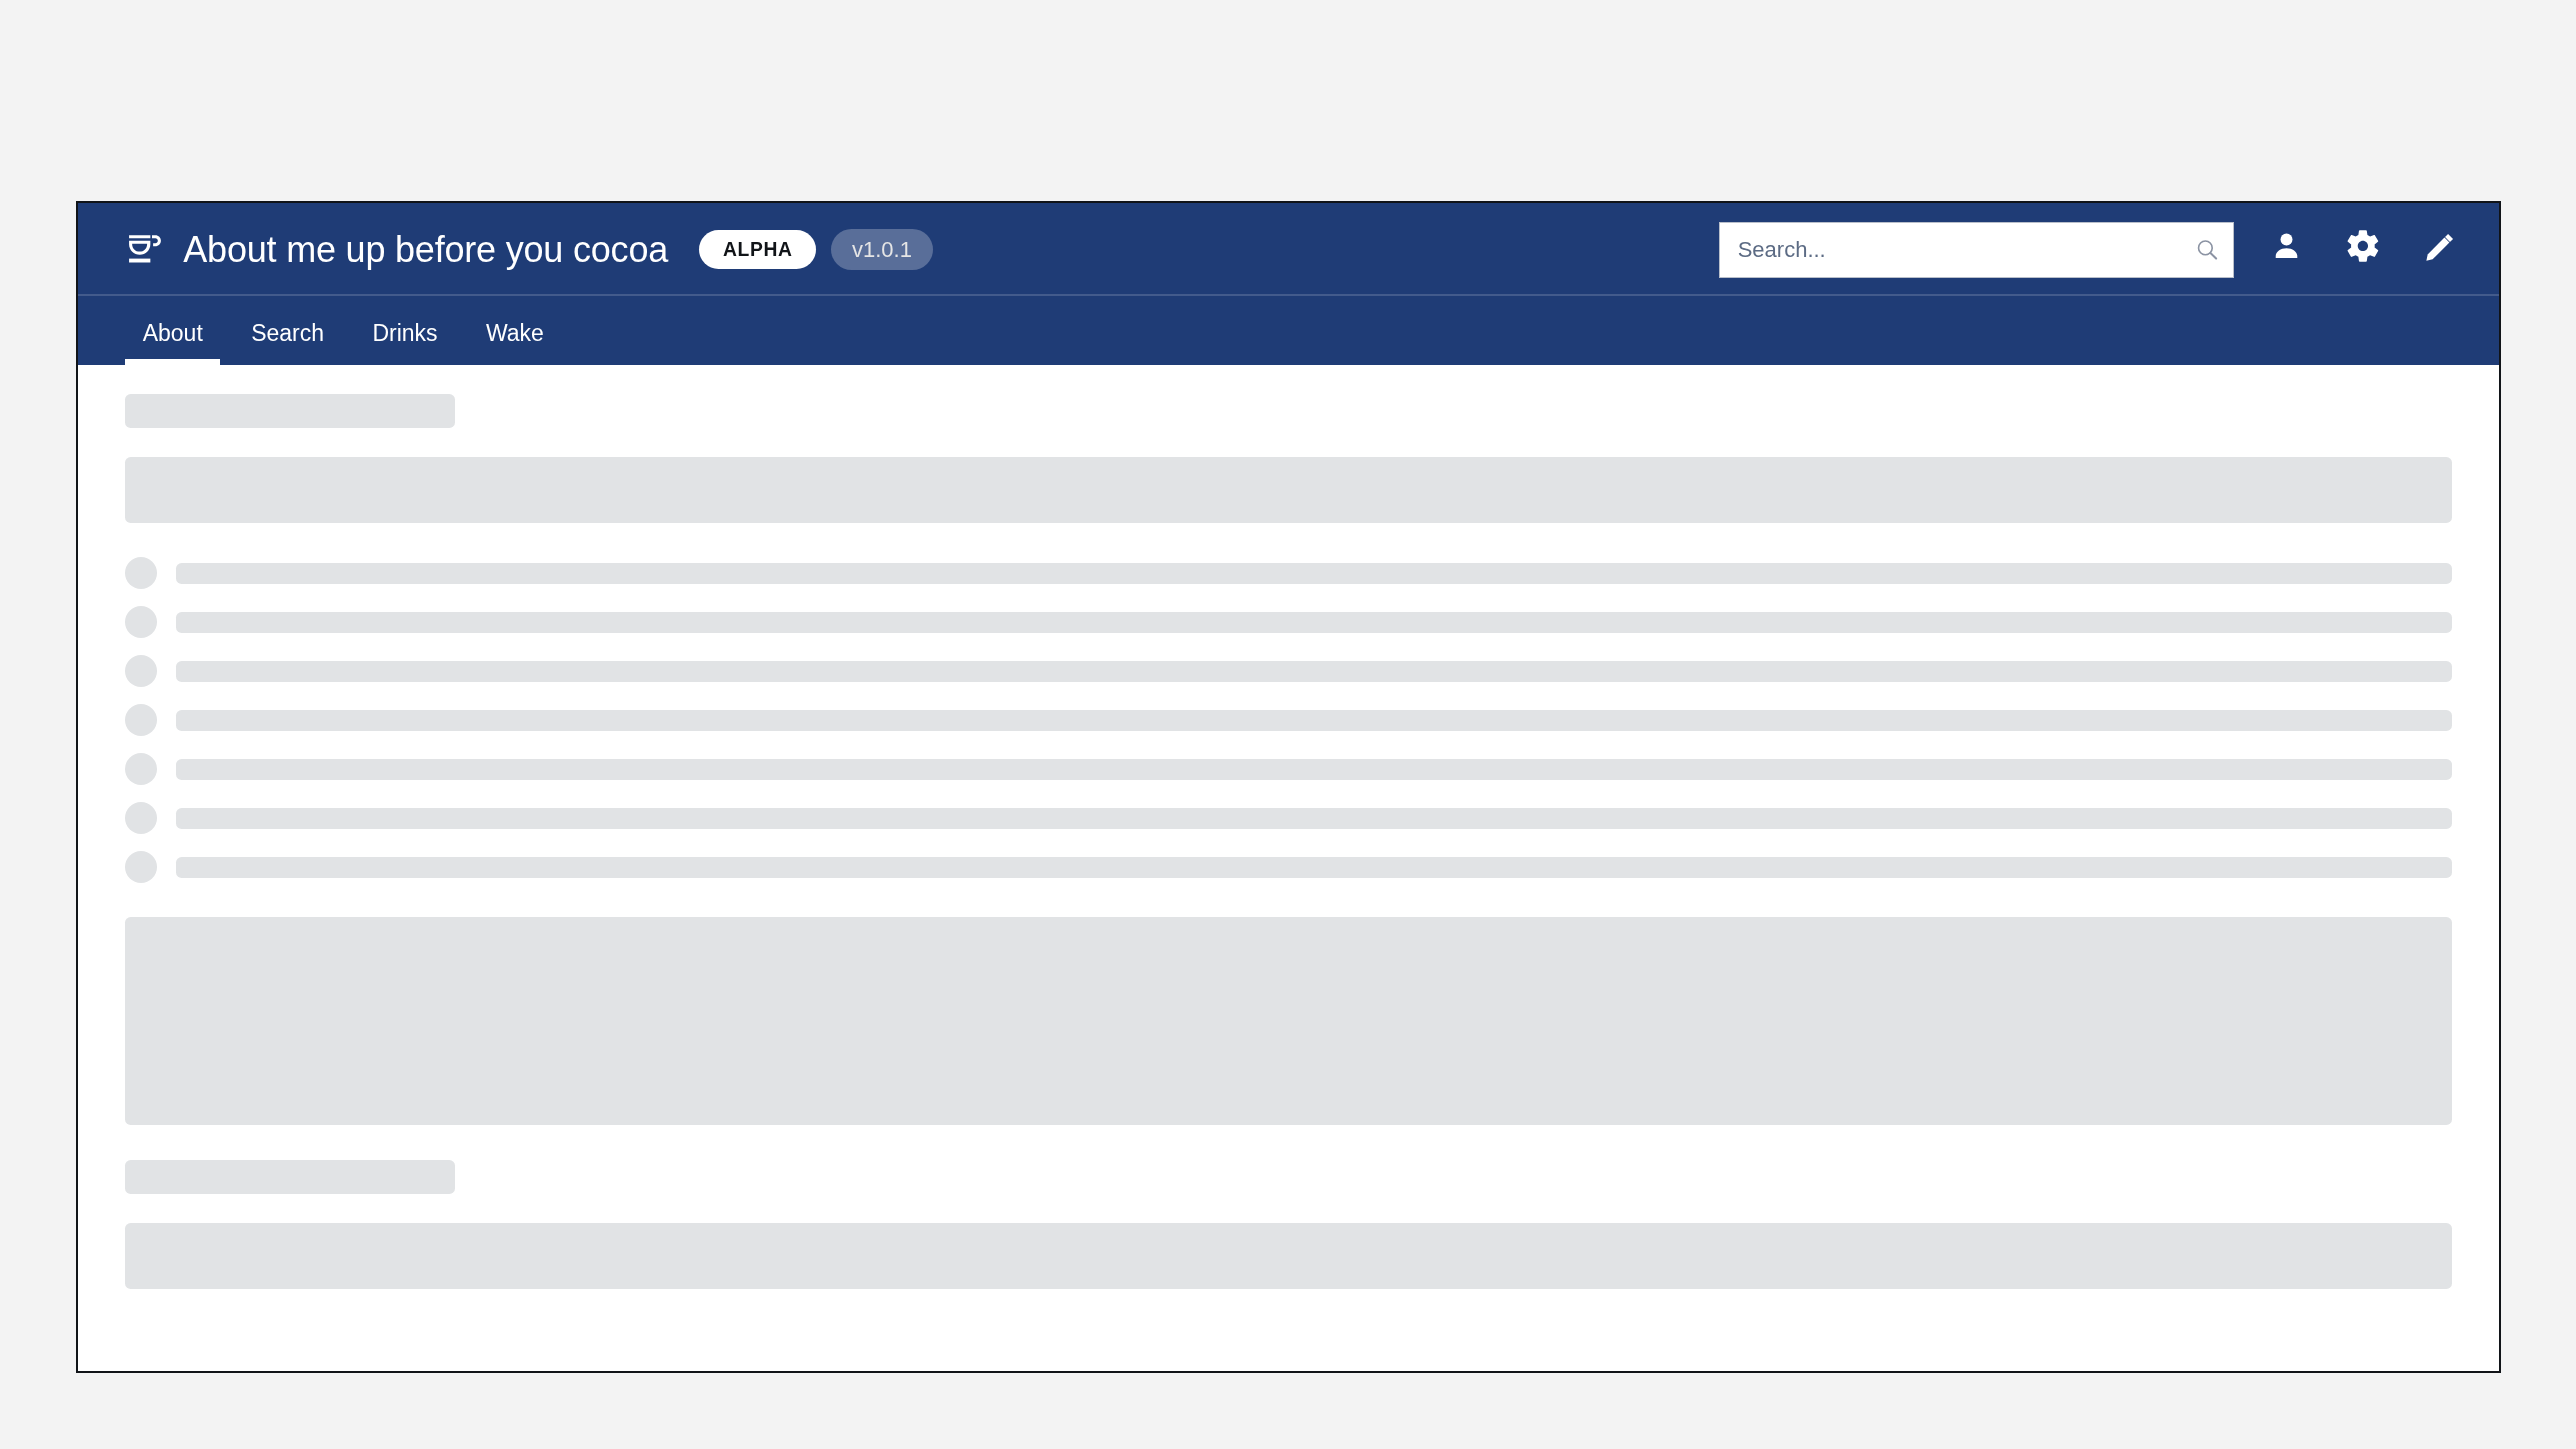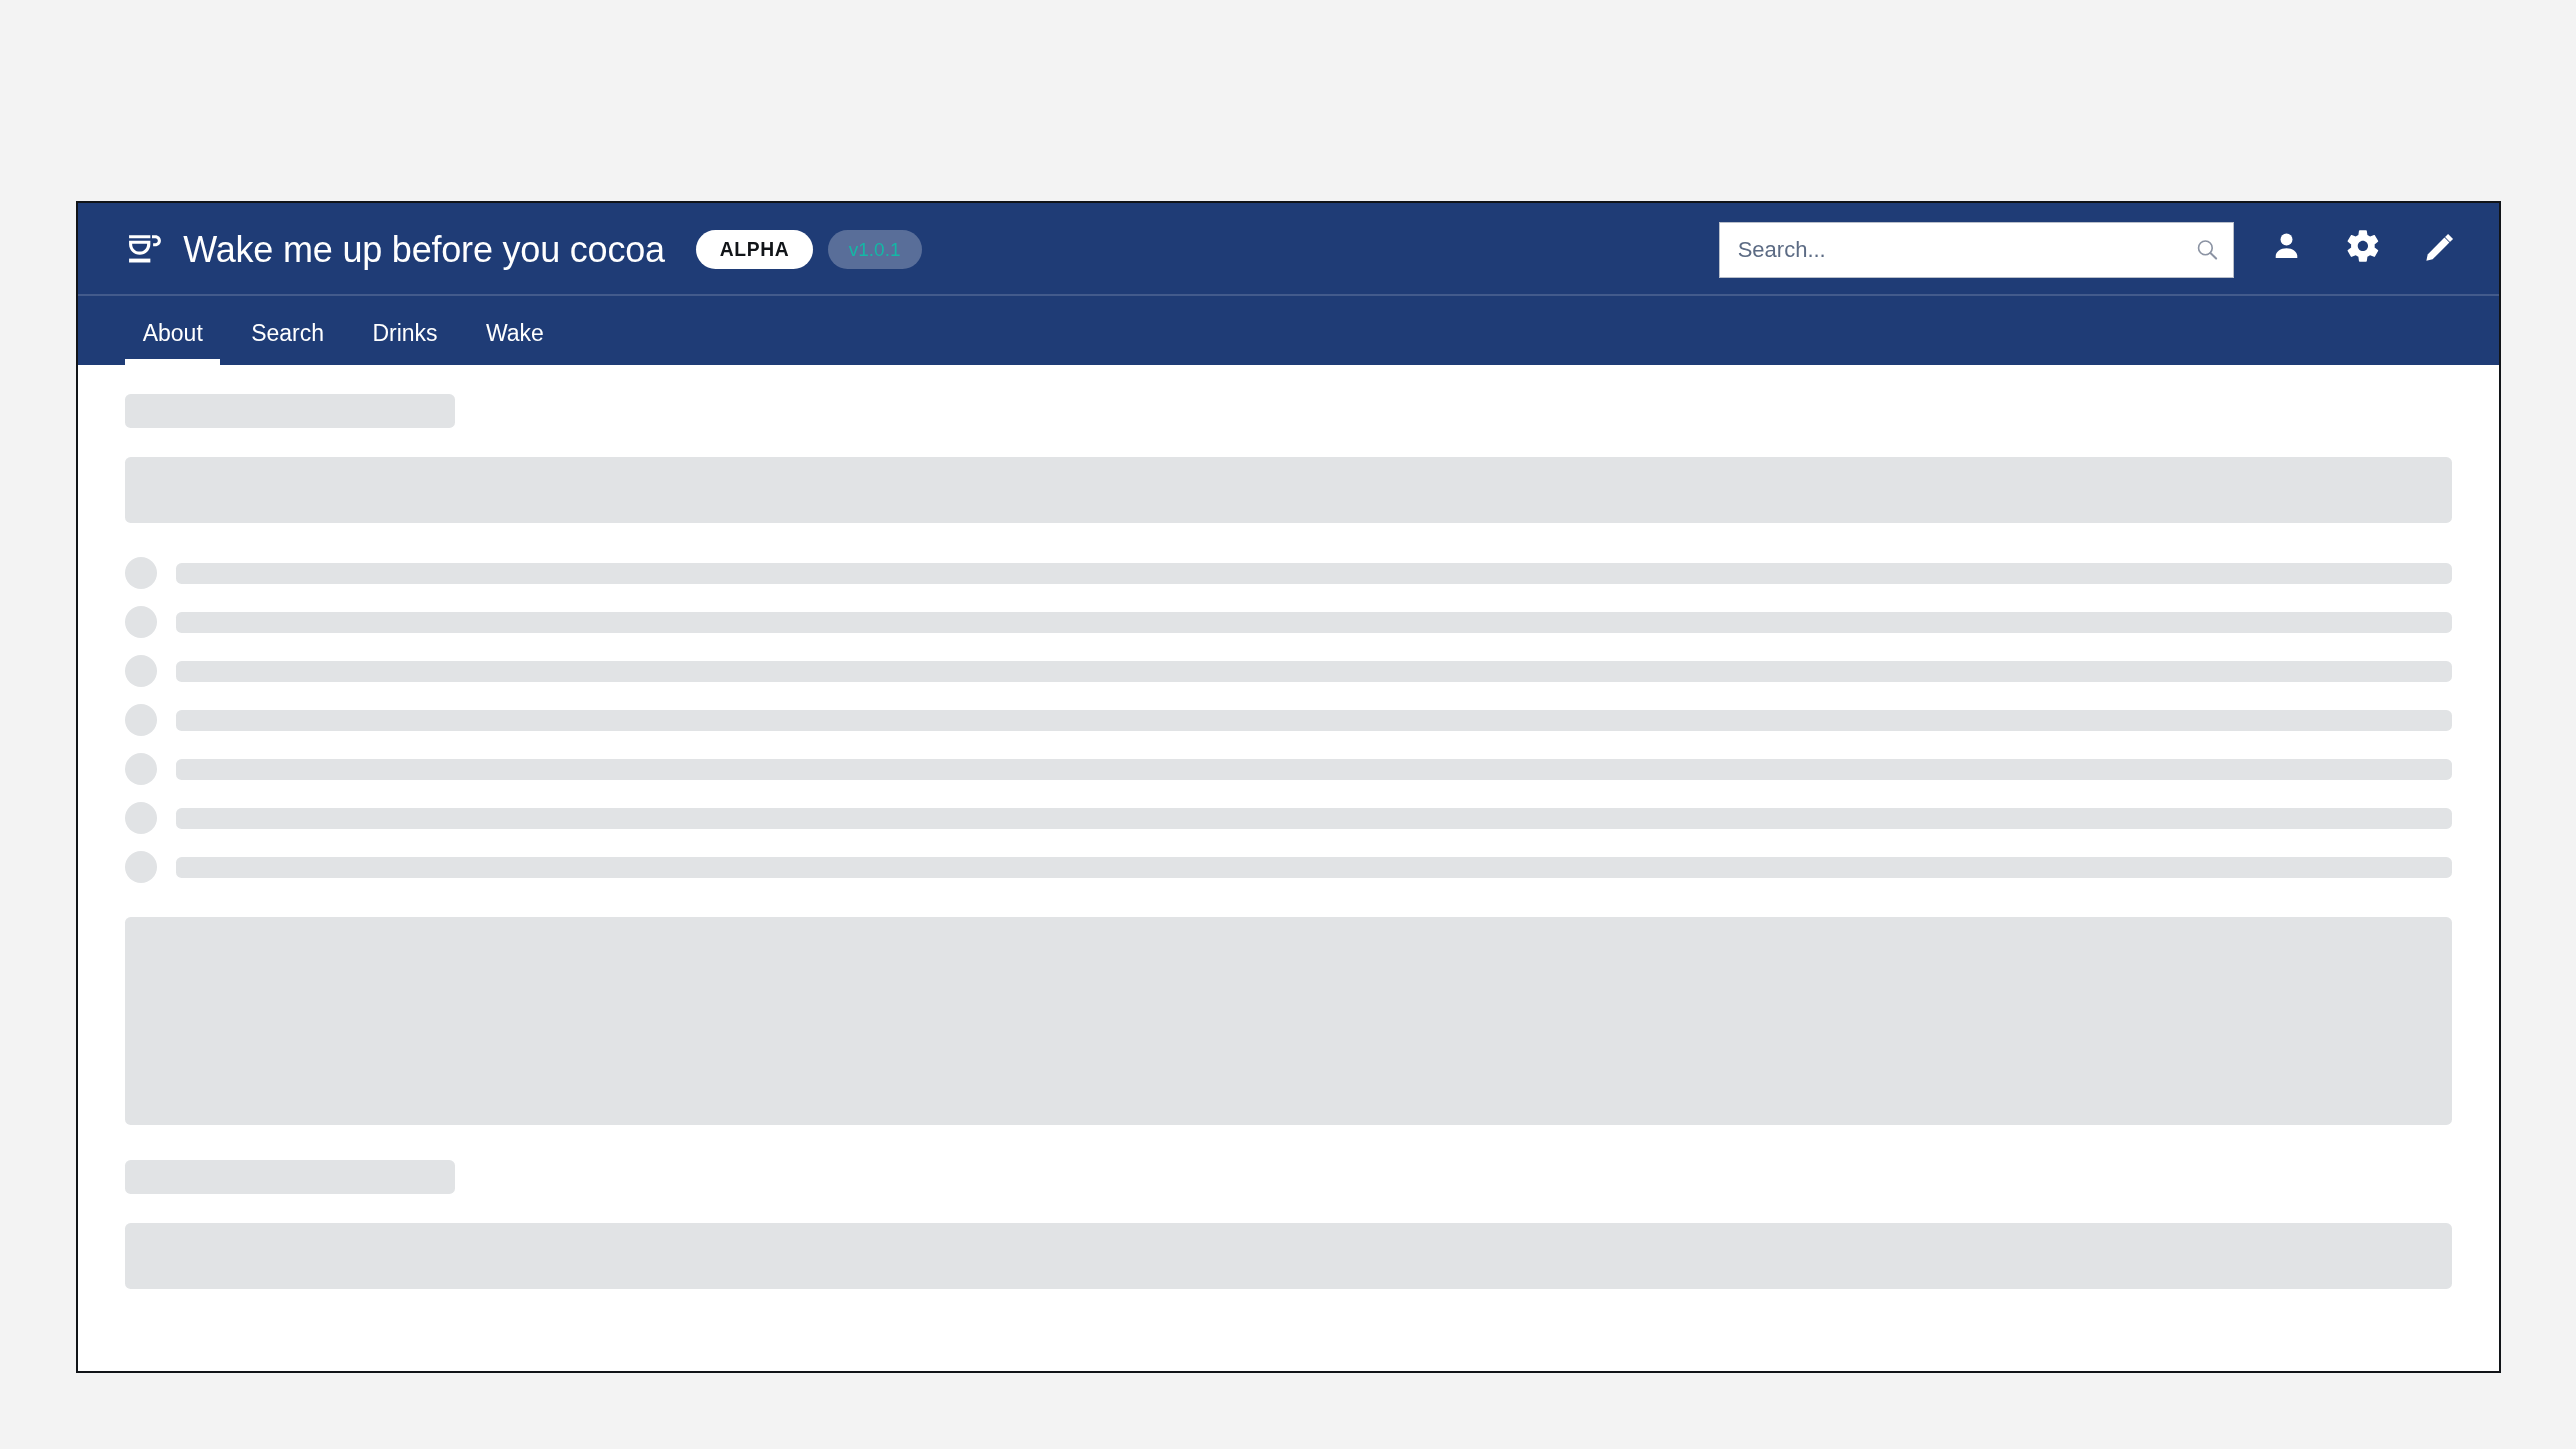--- a/index.html
+++ b/index.html
@@ -78,22 +78,22 @@
     font-size: 19.3px;
     font-weight: 700;
     letter-spacing: 0.6px;
     border-radius: 804px;
     padding: 10px 24px;
     line-height: 1;
     white-space: nowrap;
   }
   .badge-version {
     background: rgba(255,255,255,0.26);
-    color: #14b8a6;
-    font-size: 19px;
+    color: #e5e5e5;
+    font-size: 22px;
     font-weight: 400;
     border-radius: 804px;
     padding: 9.7px 21px;
     line-height: 1;
     white-space: nowrap;
   }
 
   .header-right {
     margin-left: auto;
     display: flex;
@@ -236,21 +236,21 @@
 <div id="app-frame">
 
   <div id="app-header">
 
     <div class="brand">
       <svg class="brand-logo" viewBox="0 0 24 24" aria-hidden="true">
         <path fill="#ffffff" d="M2.5 3.2h13.1v1.9H2.5zM2.5 6.6h13.1v2.1c0 3.6-2.9 6.5-6.5 6.5S2.5 12.3 2.5 8.7V6.6zm1.9 1.9v0.2c0 2.6 2 4.6 4.6 4.6s4.6-2 4.6-4.6V8.5H4.4z"></path>
         <path fill="#ffffff" d="M16.6 3.2h2.1c1.9 0 3.4 1.5 3.4 3.4s-1.5 3.4-3.4 3.4h-1.4V8.1h1.4c0.8 0 1.5-0.7 1.5-1.5s-0.7-1.5-1.5-1.5h-2.1V3.2z"></path>
         <path fill="#ffffff" d="M2.5 17.6h13.1v2.4H2.5z"></path>
       </svg>
-      <span class="brand-title">Wake me up before you cocoa</span>
+      <span class="brand-title">About me up before you cocoa</span>
     </div>
 
     <div class="badges">
       <span class="badge-alpha">ALPHA</span>
       <span class="badge-version">v1.0.1</span>
     </div>
 
     <div class="header-right">
 
       <div class="search-wrap">

